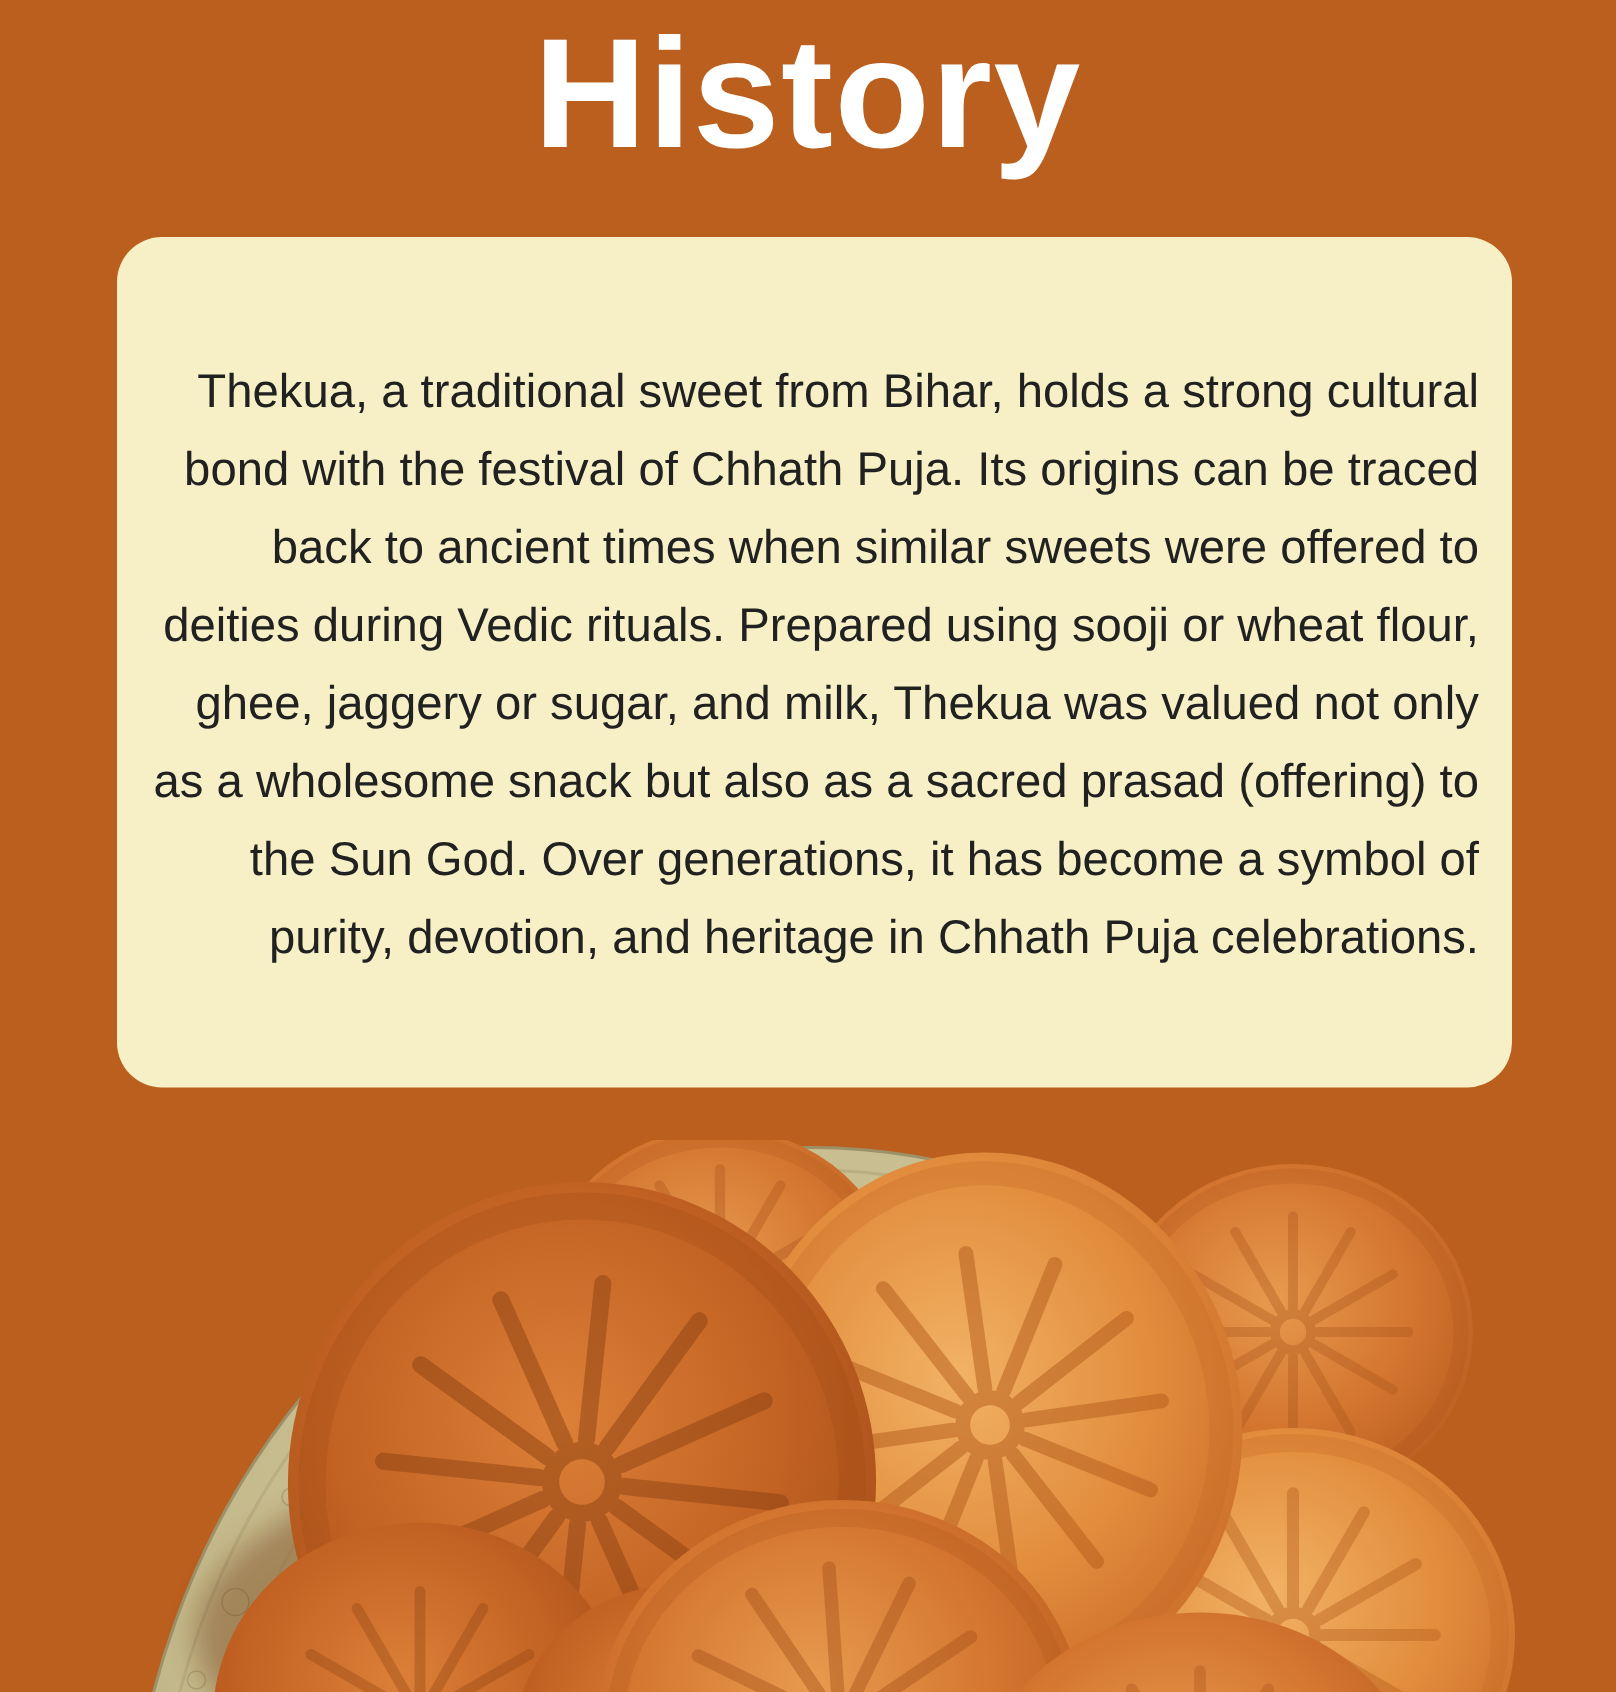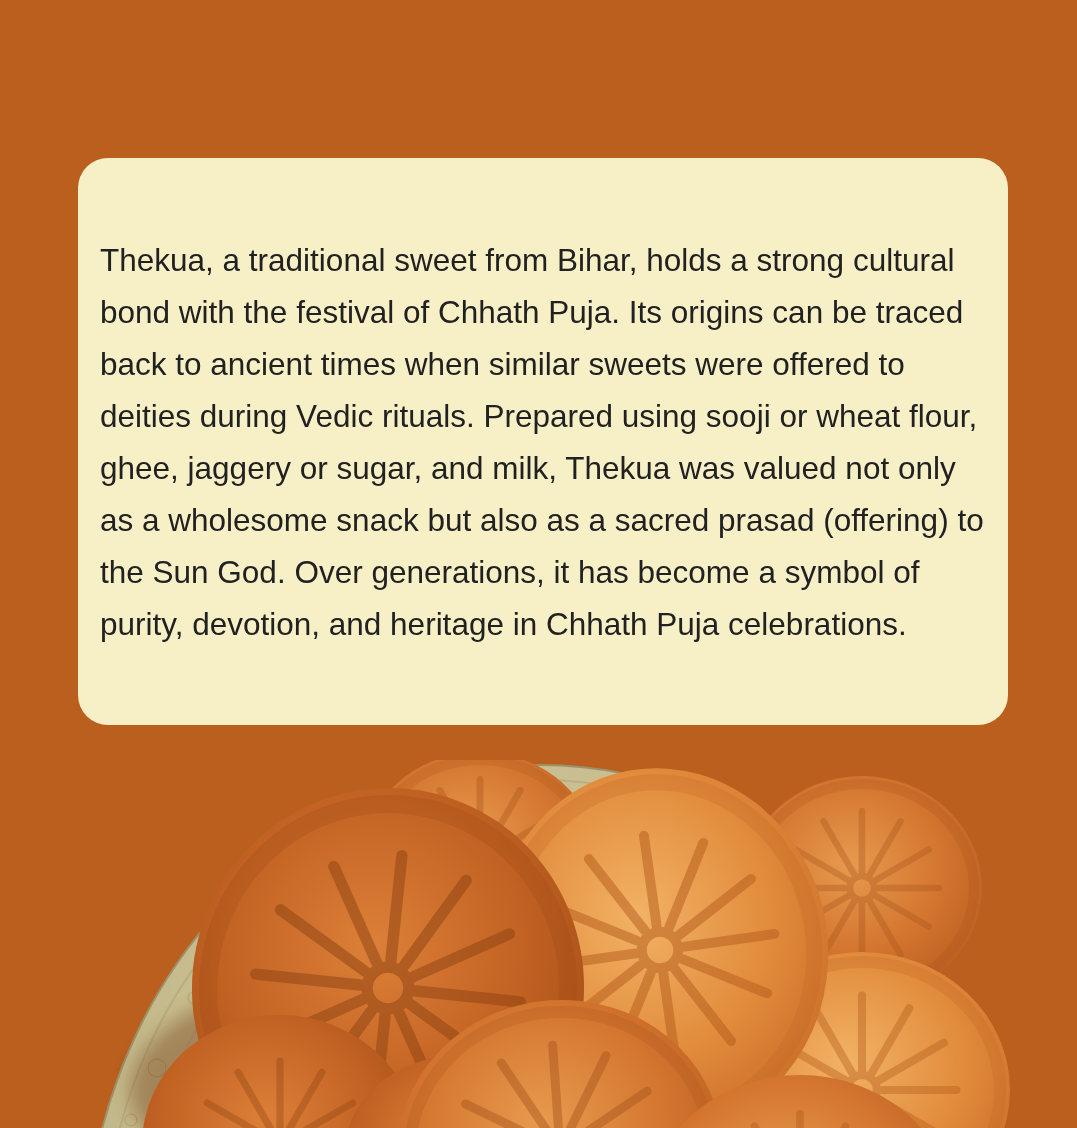--- a/index.html
+++ b/index.html
@@ -43,40 +43,41 @@
     box-sizing:border-box;
     background:var(--card-background);
     border-radius:30px;
     display:flex;
     align-items:center;
     justify-content:center;
     padding:18px 22px;
   }
   .history-card p{
     margin:0;
-    text-align:left;
+    text-align:right;
     font-size:31.5px;
     line-height:52px;
     color:var(--card-text);
   }
   .photo{
     position:absolute;
     left:0;
     top:760px;
     width:1077px;
     height:368px;
     overflow:hidden;
   }
   .photo svg{display:block;}
 </style>
 </head>
 <body>
 
 <div class="stage">
 
+  <h1 class="page-title">History</h1>
 
   <section class="history-card">
     <p>Thekua, a traditional sweet from Bihar, holds a strong cultural bond with the festival of Chhath Puja. Its origins can be traced back to ancient times when similar sweets were offered to deities during Vedic rituals. Prepared using sooji or wheat flour, ghee, jaggery or sugar, and milk, Thekua was valued not only as a wholesome snack but also as a sacred prasad (offering) to the Sun God. Over generations, it has become a symbol of purity, devotion, and heritage in Chhath Puja celebrations.</p>
   </section>
 
   <div class="photo">
     <svg width="1077" height="368" viewBox="0 0 1077 368" xmlns="http://www.w3.org/2000/svg">
       <defs>
         <radialGradient id="gPlate" cx="50%" cy="35%" r="75%">
           <stop offset="0%" stop-color="#D4CA9E"></stop>

